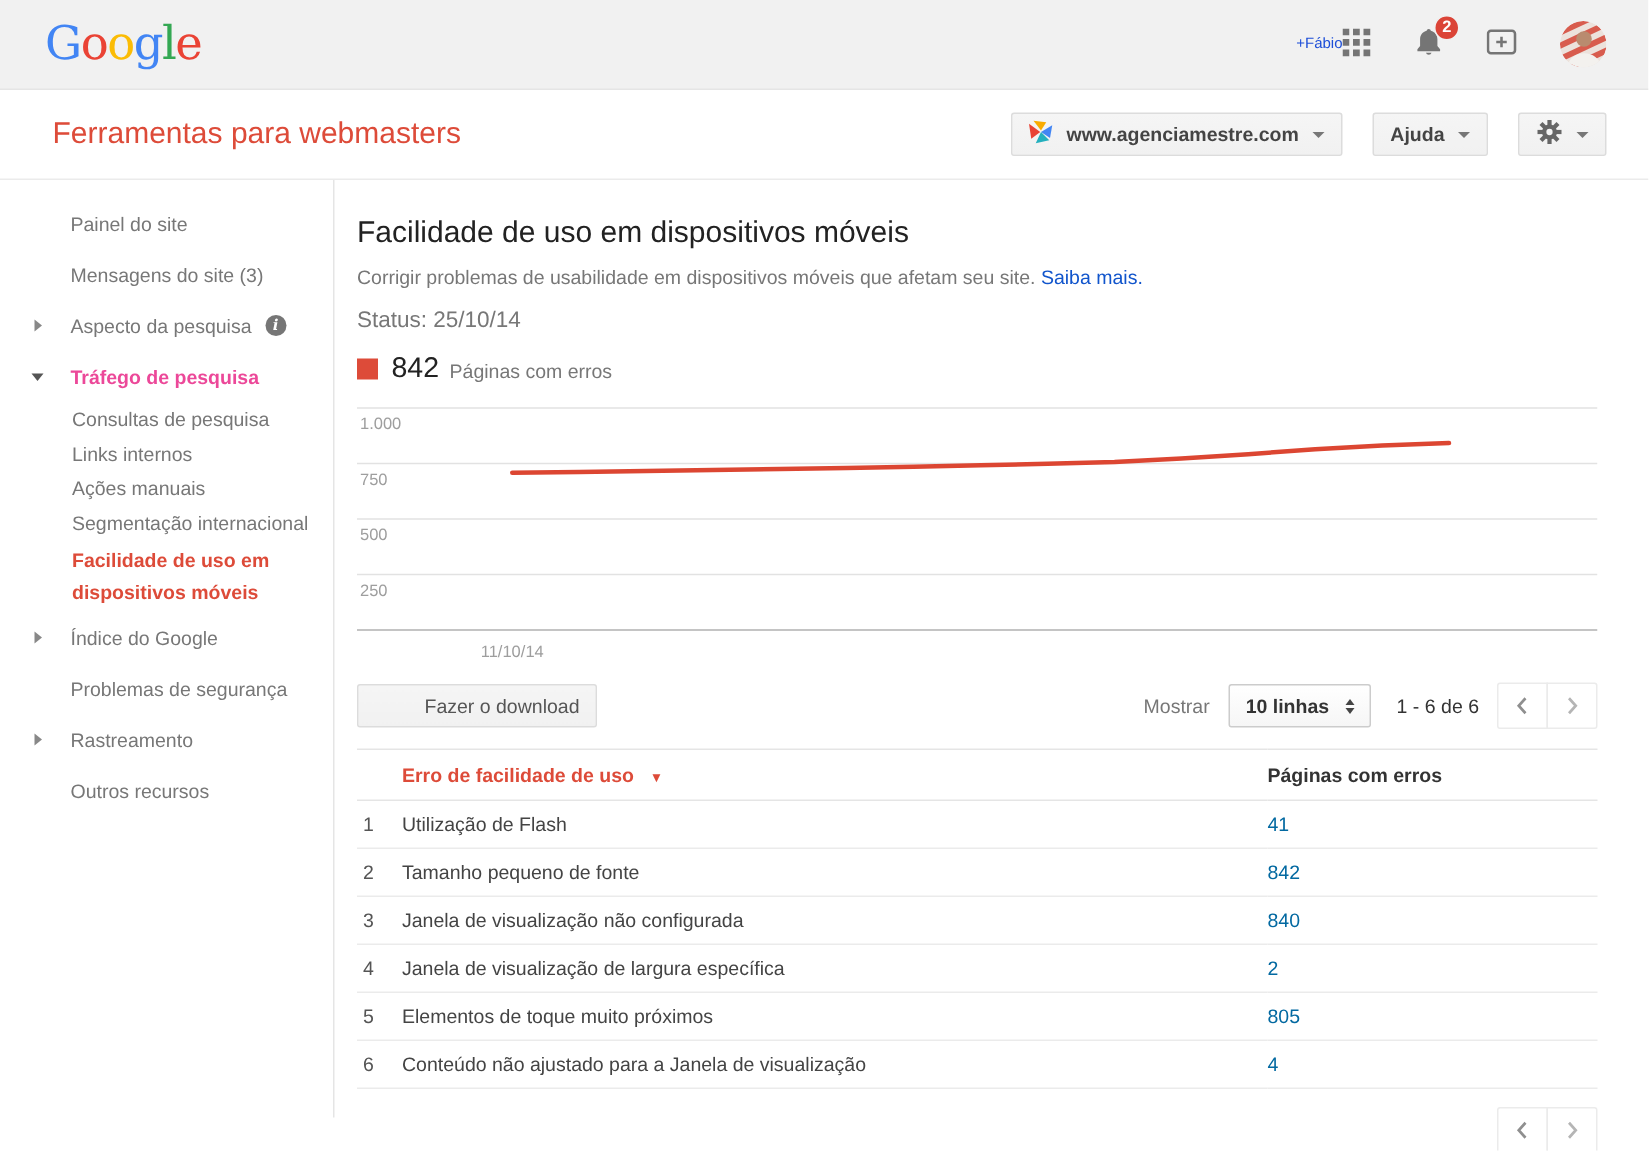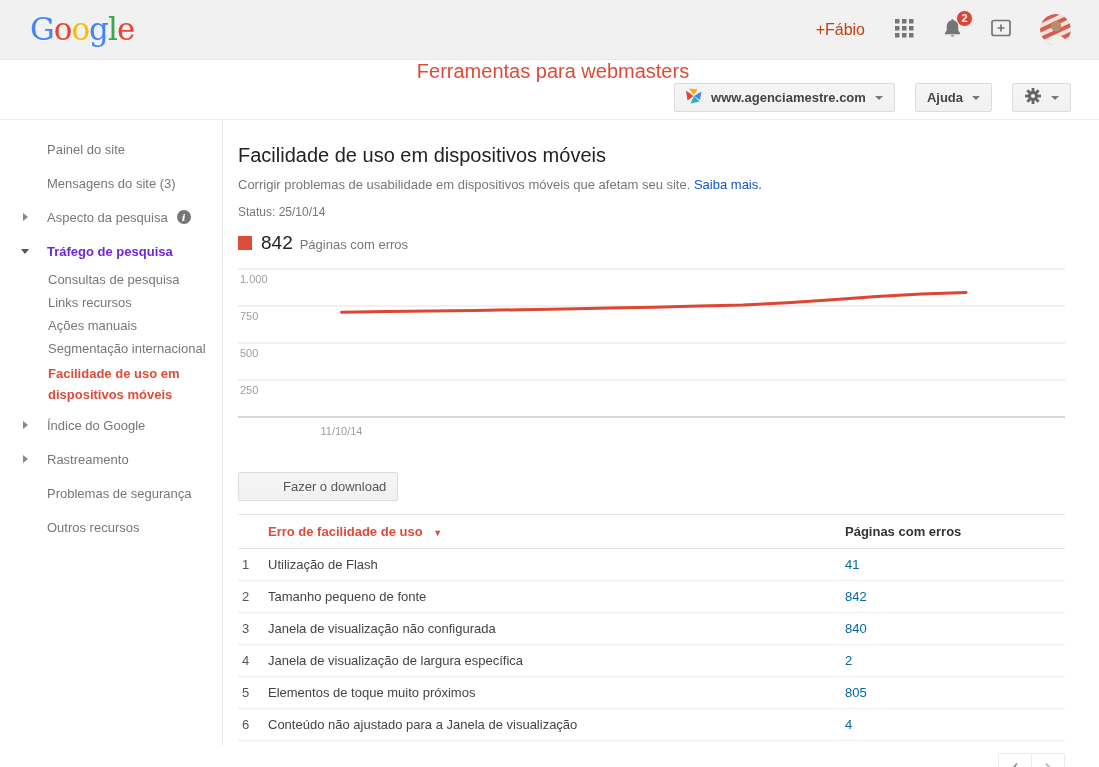--- a/index.html
+++ b/index.html
@@ -10,67 +10,67 @@
   }
 
   
   .topbar {
     height:60px; background:#f1f1f1; border-bottom:1px solid #e5e5e5;
     display:flex; align-items:center; padding:0 28px 0 30px;
   }
   .logo { font-family:"DejaVu Serif", serif; font-size:31px; letter-spacing:-1px; line-height:1; cursor:pointer; }
   .lg-b{color:#4285f4} .lg-r{color:#ea4335} .lg-y{color:#fbbc05} .lg-g{color:#34a853}
   .topbar-right { margin-left:auto; display:flex; align-items:center; }
-  .account-name { color:#c2410c; font-size:16px; margin-right:30px; text-decoration:none; cursor:pointer; }
+  .account-name { color:#1d4ed8; font-size:10px; text-decoration:none; cursor:pointer; }
   .icon-btn { position:relative; margin-right:28px; display:flex; align-items:center; cursor:pointer; background:none; border:none; padding:0; }
   .badge {
     position:absolute; top:-8px; right:-10px; width:17px; height:17px; border-radius:50%;
     background:#db4437; color:#fff; font-size:11px; font-weight:bold;
     display:flex; align-items:center; justify-content:center; border:1px solid #f1f1f1;
   }
   .avatar { width:31px; height:31px; border-radius:50%; overflow:hidden; display:block; cursor:pointer; }
 
   
-  .appbar { height:60px; background:#fff; border-bottom:1px solid #ebebeb; display:flex; align-items:center; padding:0 28px 0 35px;flex-direction:column; }
+  .appbar { height:60px; background:#fff; border-bottom:1px solid #ebebeb; display:flex; align-items:center; padding:0 28px 0 35px; }
   .app-title { color:#dd4b39; font-size:20px; font-weight:400; margin:0; }
   .appbar-right { margin-left:auto; display:flex; align-items:center; gap:20px; }
   .gbtn {
     height:29px; display:inline-flex; align-items:center; gap:9px; padding:0 11px;
     border:1px solid #dcdcdc; border-radius:2px;
     background:linear-gradient(to bottom,#f5f5f5,#f1f1f1);
     font-family:"Liberation Sans",sans-serif; font-size:13px; font-weight:bold; color:#444; cursor:pointer;
   }
   .arrow-down { width:0; height:0; border-left:4px solid transparent; border-right:4px solid transparent; border-top:4px solid #777; }
 
   
   .page { display:flex; height:646px; }
   .sidebar { width:223px; min-width:223px; border-right:1px solid #e5e5e5; padding-top:12px; height:625px; }
   .sn-item { position:relative; font-size:13px; color:#777; padding:0 10px 0 47px; height:34px; display:flex; align-items:center; cursor:pointer; }
   .sn-sub { height:23px; padding-left:48px; }
   .sn-sub.active { color:#dd4b39; font-weight:bold; height:auto; padding:3px 24px 3px 48px; line-height:21px; }
-  .sn-parent.expanded { font-weight:bold; color:#6d28d9; }
+  .sn-parent.expanded { font-weight:bold; color:#ec4899; }
   .tri-r { width:0; height:0; border-top:4px solid transparent; border-bottom:4px solid transparent; border-left:5px solid #888; position:absolute; left:23px; }
   .tri-d { width:0; height:0; border-left:4px solid transparent; border-right:4px solid transparent; border-top:5px solid #555; position:absolute; left:21px; }
   .info-icon {
     width:14px; height:14px; border-radius:50%; background:#767676; color:#fff; margin-left:9px;
     font-family:"DejaVu Serif",serif; font-size:10px; font-weight:bold; font-style:italic;
     display:inline-flex; align-items:center; justify-content:center; flex:none;
   }
 
   .main { flex:1; padding:24px 34px 0 15px; }
   .page-title { font-size:20px; font-weight:400; color:#222; margin:0 0 10px; }
   .desc { font-size:13px; color:#777; margin:0 0 13px; }
   .learn-more { color:#15c; text-decoration:none; cursor:pointer; }
-  .status { font-size:12px; color:#777; margin:0 0 13px; }
+  .status { font-size:15px; color:#777; margin:0 0 13px; }
   .legend { display:flex; align-items:center; margin-bottom:14px; }
   .legend-square { width:14px; height:14px; background:#dd4b39; margin-right:9px; }
   .legend-value { font-size:19px; color:#222; margin-right:7px; }
   .legend-label { font-size:13px; color:#777; margin-top:3px; }
 
-  .chart-wrap { margin-bottom:32px; }
+  .chart-wrap { margin-bottom:12px; }
   .chart-wrap svg { display:block; }
 
   .toolbar { display:flex; align-items:center; margin-bottom:13px; }
   .download-btn { font-weight:400; color:#555;padding-left:44px; }
   .toolbar-right { margin-left:auto; display:flex; align-items:center; }
   .show-label { color:#777; margin-right:13px; }
   .rows-select {
     height:29px; border:1px solid #ccc; border-radius:2px;
     background:linear-gradient(to bottom,#fff,#f6f6f6);
     display:inline-flex; align-items:center; gap:11px; padding:0 10px;
@@ -220,41 +220,41 @@
         <span class="info-icon">i</span>
       </div>
       <div class="sn-item sn-parent expanded">
         <span class="tri-d"></span>
         <span>Tráfego de pesquisa</span>
       </div>
       <div class="sn-item sn-sub">
         <span>Consultas de pesquisa</span>
       </div>
       <div class="sn-item sn-sub">
-        <span>Links recursos</span>
+        <span>Links internos</span>
       </div>
       <div class="sn-item sn-sub">
         <span>Ações manuais</span>
       </div>
       <div class="sn-item sn-sub">
         <span>Segmentação internacional</span>
       </div>
       <div class="sn-item sn-sub active">
         <span>Facilidade de uso em dispositivos móveis</span>
       </div>
       <div class="sn-item sn-parent">
         <span class="tri-r"></span>
         <span>Índice do Google</span>
       </div>
+      <div class="sn-item">
+        <span>Problemas de segurança</span>
+      </div>
       <div class="sn-item sn-parent">
         <span class="tri-r"></span>
         <span>Rastreamento</span>
-      </div>
-      <div class="sn-item">
-        <span>Problemas de segurança</span>
       </div>
       <div class="sn-item">
         <span>Outros recursos</span>
       </div>
     </nav>
 
   <main class="main">
     <h2 class="page-title">Facilidade de uso em dispositivos móveis</h2>
     <p class="desc">
       <span>Corrigir problemas de usabilidade em dispositivos móveis que afetam seu site.</span>
@@ -279,20 +279,43 @@
           <line x1="0" x2="827" y1="112" y2="112" stroke="#e2e2e2" stroke-width="1"></line>
           <text x="2" y="126" fill="#9e9e9e" font-size="11">250</text>
           <line x1="0" x2="827" y1="149" y2="149" stroke="#b0b0b0" stroke-width="1"></line>
           <text x="103.5" y="167" text-anchor="middle" fill="#9e9e9e" font-size="11">11/10/14</text>
           <polyline points="103.5,44.2 148.1,43.6 192.7,43.0 237.3,42.4 281.9,41.7 326.5,41.0 371.1,40.1 415.8,39.2 460.4,38.1 505.0,37.0 549.6,34.7 594.2,31.8 638.8,28.5 683.4,26.0 728.0,24.4" fill="none" stroke="#dc4632" stroke-width="3" stroke-linecap="round" stroke-linejoin="round"></polyline>
         </svg>
       </div>
 
     <div class="toolbar">
       <button class="gbtn download-btn">Fazer o download</button>
+      <div class="toolbar-right">
+        <span class="show-label">Mostrar</span>
+        <span class="rows-select">
+          <span>10 linhas</span>
+          <span class="spinner">
+              <span class="sp-up"></span>
+              <span class="sp-dn"></span>
+            </span>
+        </span>
+        <span class="range">1 - 6 de 6</span>
+        <span class="pager">
+          <button class="pager-btn prev">
+            <svg width="12" height="13" viewBox="0 0 12 13">
+                <path d="M8 1.5 L3.5 6.5 L8 11.5" stroke="#8f8f8f" stroke-width="1.8" fill="none"></path>
+              </svg>
+          </button>
+          <button class="pager-btn next">
+            <svg width="12" height="13" viewBox="0 0 12 13">
+                <path d="M4 1.5 L8.5 6.5 L4 11.5" stroke="#b5b5b5" stroke-width="1.8" fill="none"></path>
+              </svg>
+          </button>
+        </span>
+      </div>
     </div>
 
     <table class="err-table">
       <thead>
         <tr>
           <th></th>
           <th class="col-error">
             <span>Erro de facilidade de uso</span>
             <span class="sort-caret">▼</span>
           </th>

